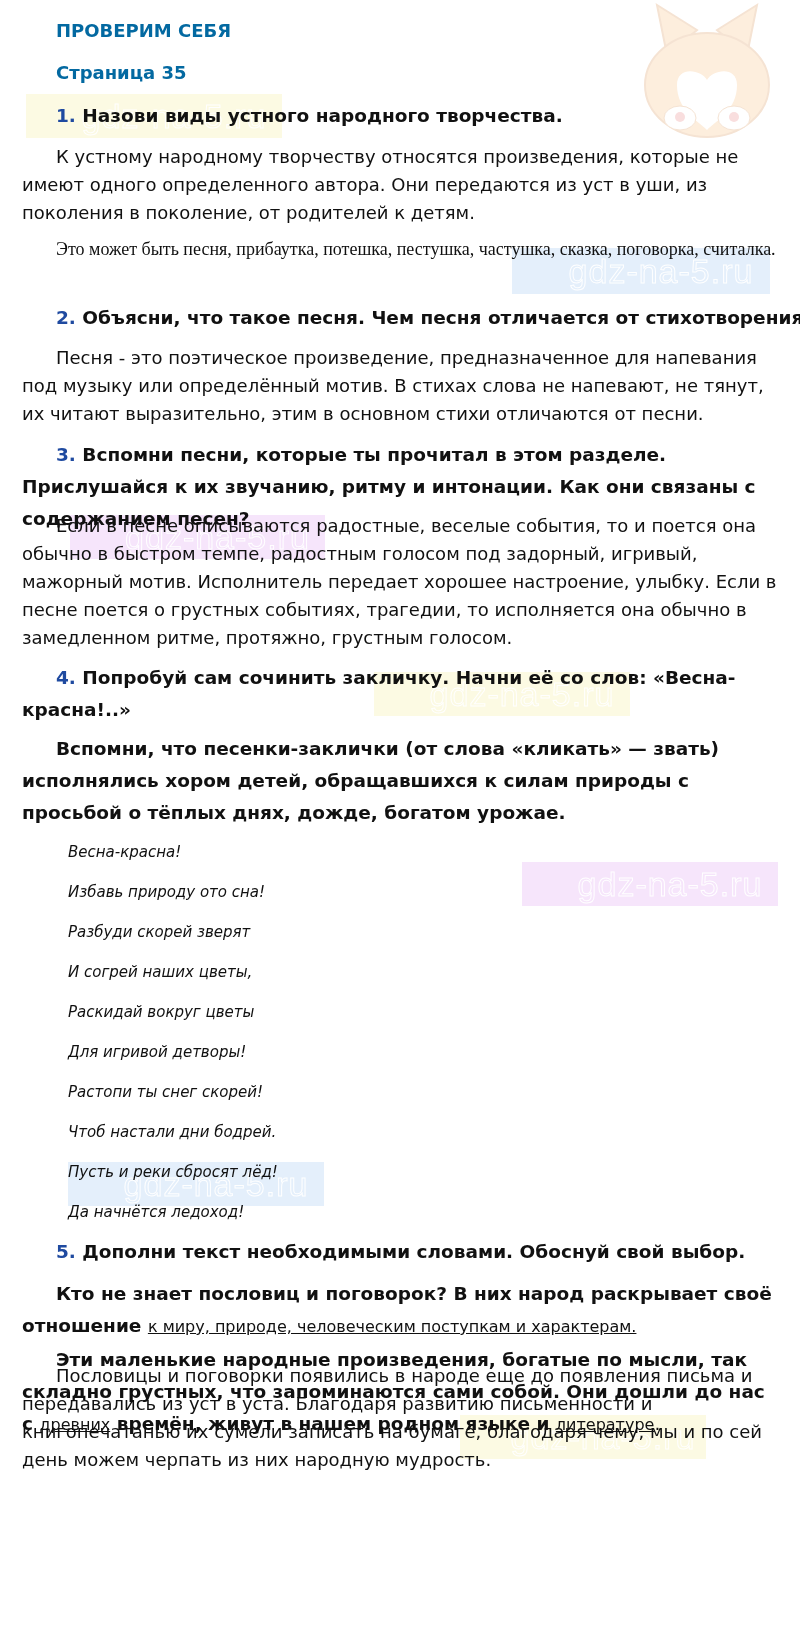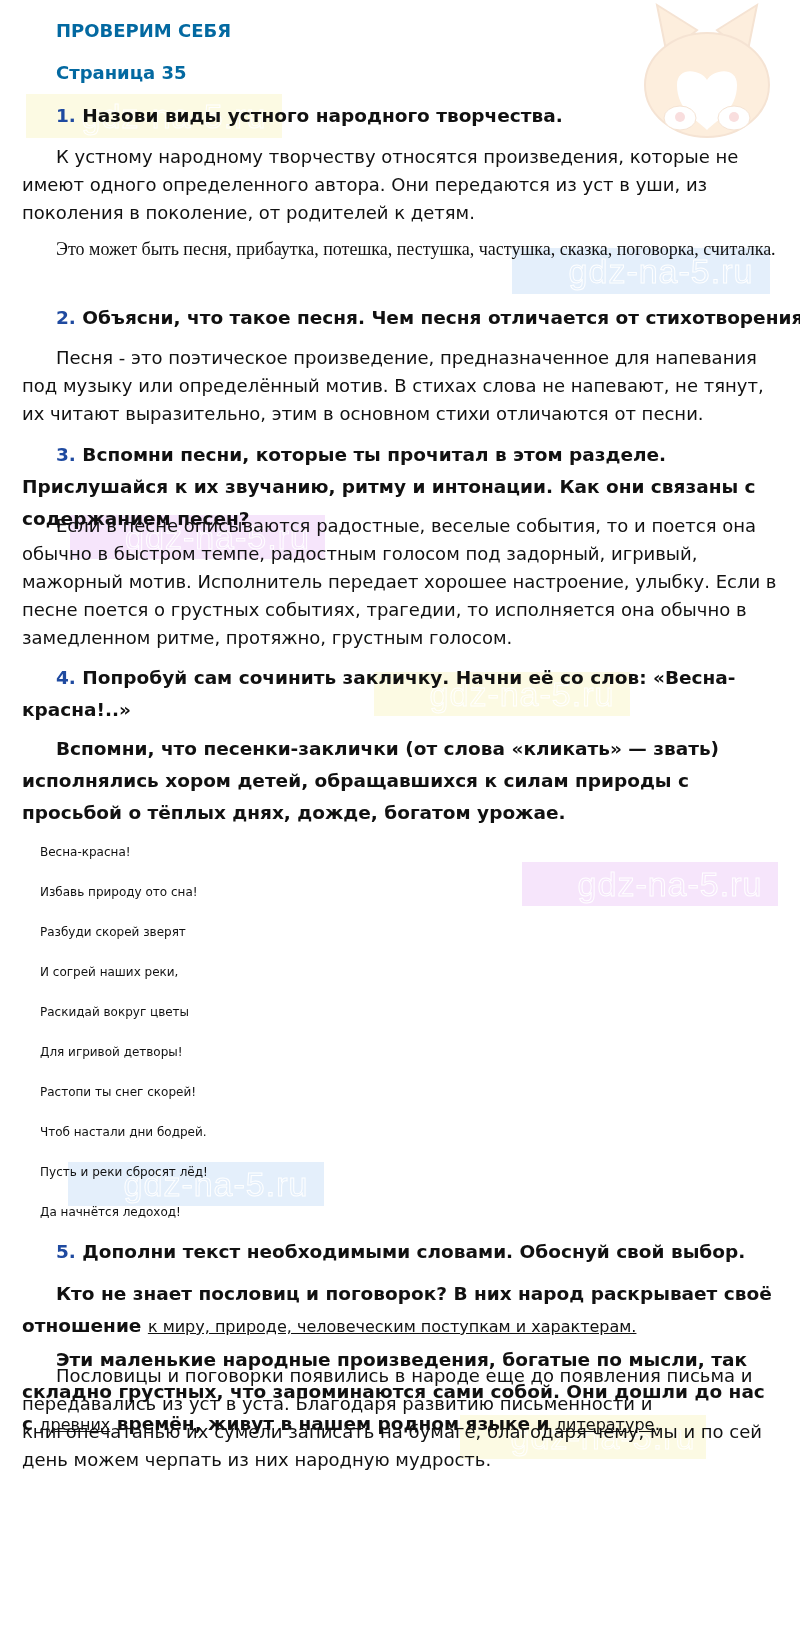--- a/index.html
+++ b/index.html
@@ -11,21 +11,21 @@
   .wm.yellow { background:#fcfae3; }
   .wm.blue { background:#e4effb; }
   .wm.pink { background:#f6e5fb; }
   .mascot { position:absolute; left:622px; top:0px; width:170px; height:140px; z-index:0; }
   .content { position:absolute; left:0; top:0; width:800px; z-index:1; }
   .p { position:absolute; left:22px; width:760px; font-size:18px; line-height:28px; margin:0; }
   .indent { text-indent:34px; }
   .heading-red { position:absolute; left:56px; color:#0369a1; font-weight:bold; font-size:18px; }
   .q { position:absolute; left:22px; width:760px; font-weight:bold; font-size:18.5px; line-height:32px; margin:0; }
   .q .num { color:#1f4aa0; }
-  .poem { position:absolute; left:40px; font-size:12px; line-height:22px; }
+  .poem { position:absolute; left:68px; font-size:15px; line-height:22px;font-style:italic; }
   .ul { text-decoration:underline; font-weight:normal; font-size:16px;text-align:right; }
 </style>
 </head>
 <body>
 
 <div class="wm yellow" style="left:26px;top:94px;width:216px;height:44px;">gdz-na-5.ru</div>
 <div class="wm blue" style="left:512px;top:248px;width:218px;height:46px;">gdz-na-5.ru</div>
 <div class="wm pink" style="left:70px;top:515px;width:215px;height:44px;">gdz-na-5.ru</div>
 <div class="wm yellow" style="left:374px;top:672px;width:216px;height:44px;">gdz-na-5.ru</div>
 <div class="wm pink" style="left:522px;top:862px;width:216px;height:44px;">gdz-na-5.ru</div>
@@ -70,21 +70,21 @@
 
   <p class="q indent" style="top:662px;">
     <span class="num">4.</span>
     <span>Попробуй сам сочинить закличку. Начни её со слов: «Весна-красна!..»</span>
   </p>
   <p class="q indent" style="top:733px;">Вспомни, что песенки-заклички (от слова «кликать» — звать) исполнялись хором детей, обращавшихся к силам природы с просьбой о тёплых днях, дожде, богатом урожае.</p>
 
   <div class="poem" style="top:841px;">Весна-красна!</div>
   <div class="poem" style="top:881px;">Избавь природу ото сна!</div>
   <div class="poem" style="top:921px;">Разбуди скорей зверят</div>
-  <div class="poem" style="top:961px;">И согрей наших реки,</div>
+  <div class="poem" style="top:961px;">И согрей наших цветы,</div>
   <div class="poem" style="top:1001px;">Раскидай вокруг цветы</div>
   <div class="poem" style="top:1041px;">Для игривой детворы!</div>
   <div class="poem" style="top:1081px;">Растопи ты снег скорей!</div>
   <div class="poem" style="top:1121px;">Чтоб настали дни бодрей.</div>
   <div class="poem" style="top:1161px;">Пусть и реки сбросят лёд!</div>
   <div class="poem" style="top:1201px;">Да начнётся ледоход!</div>
 
   <p class="q indent" style="top:1236px;">
     <span class="num">5.</span>
     <span>Дополни текст необходимыми словами. Обоснуй свой выбор.</span>

